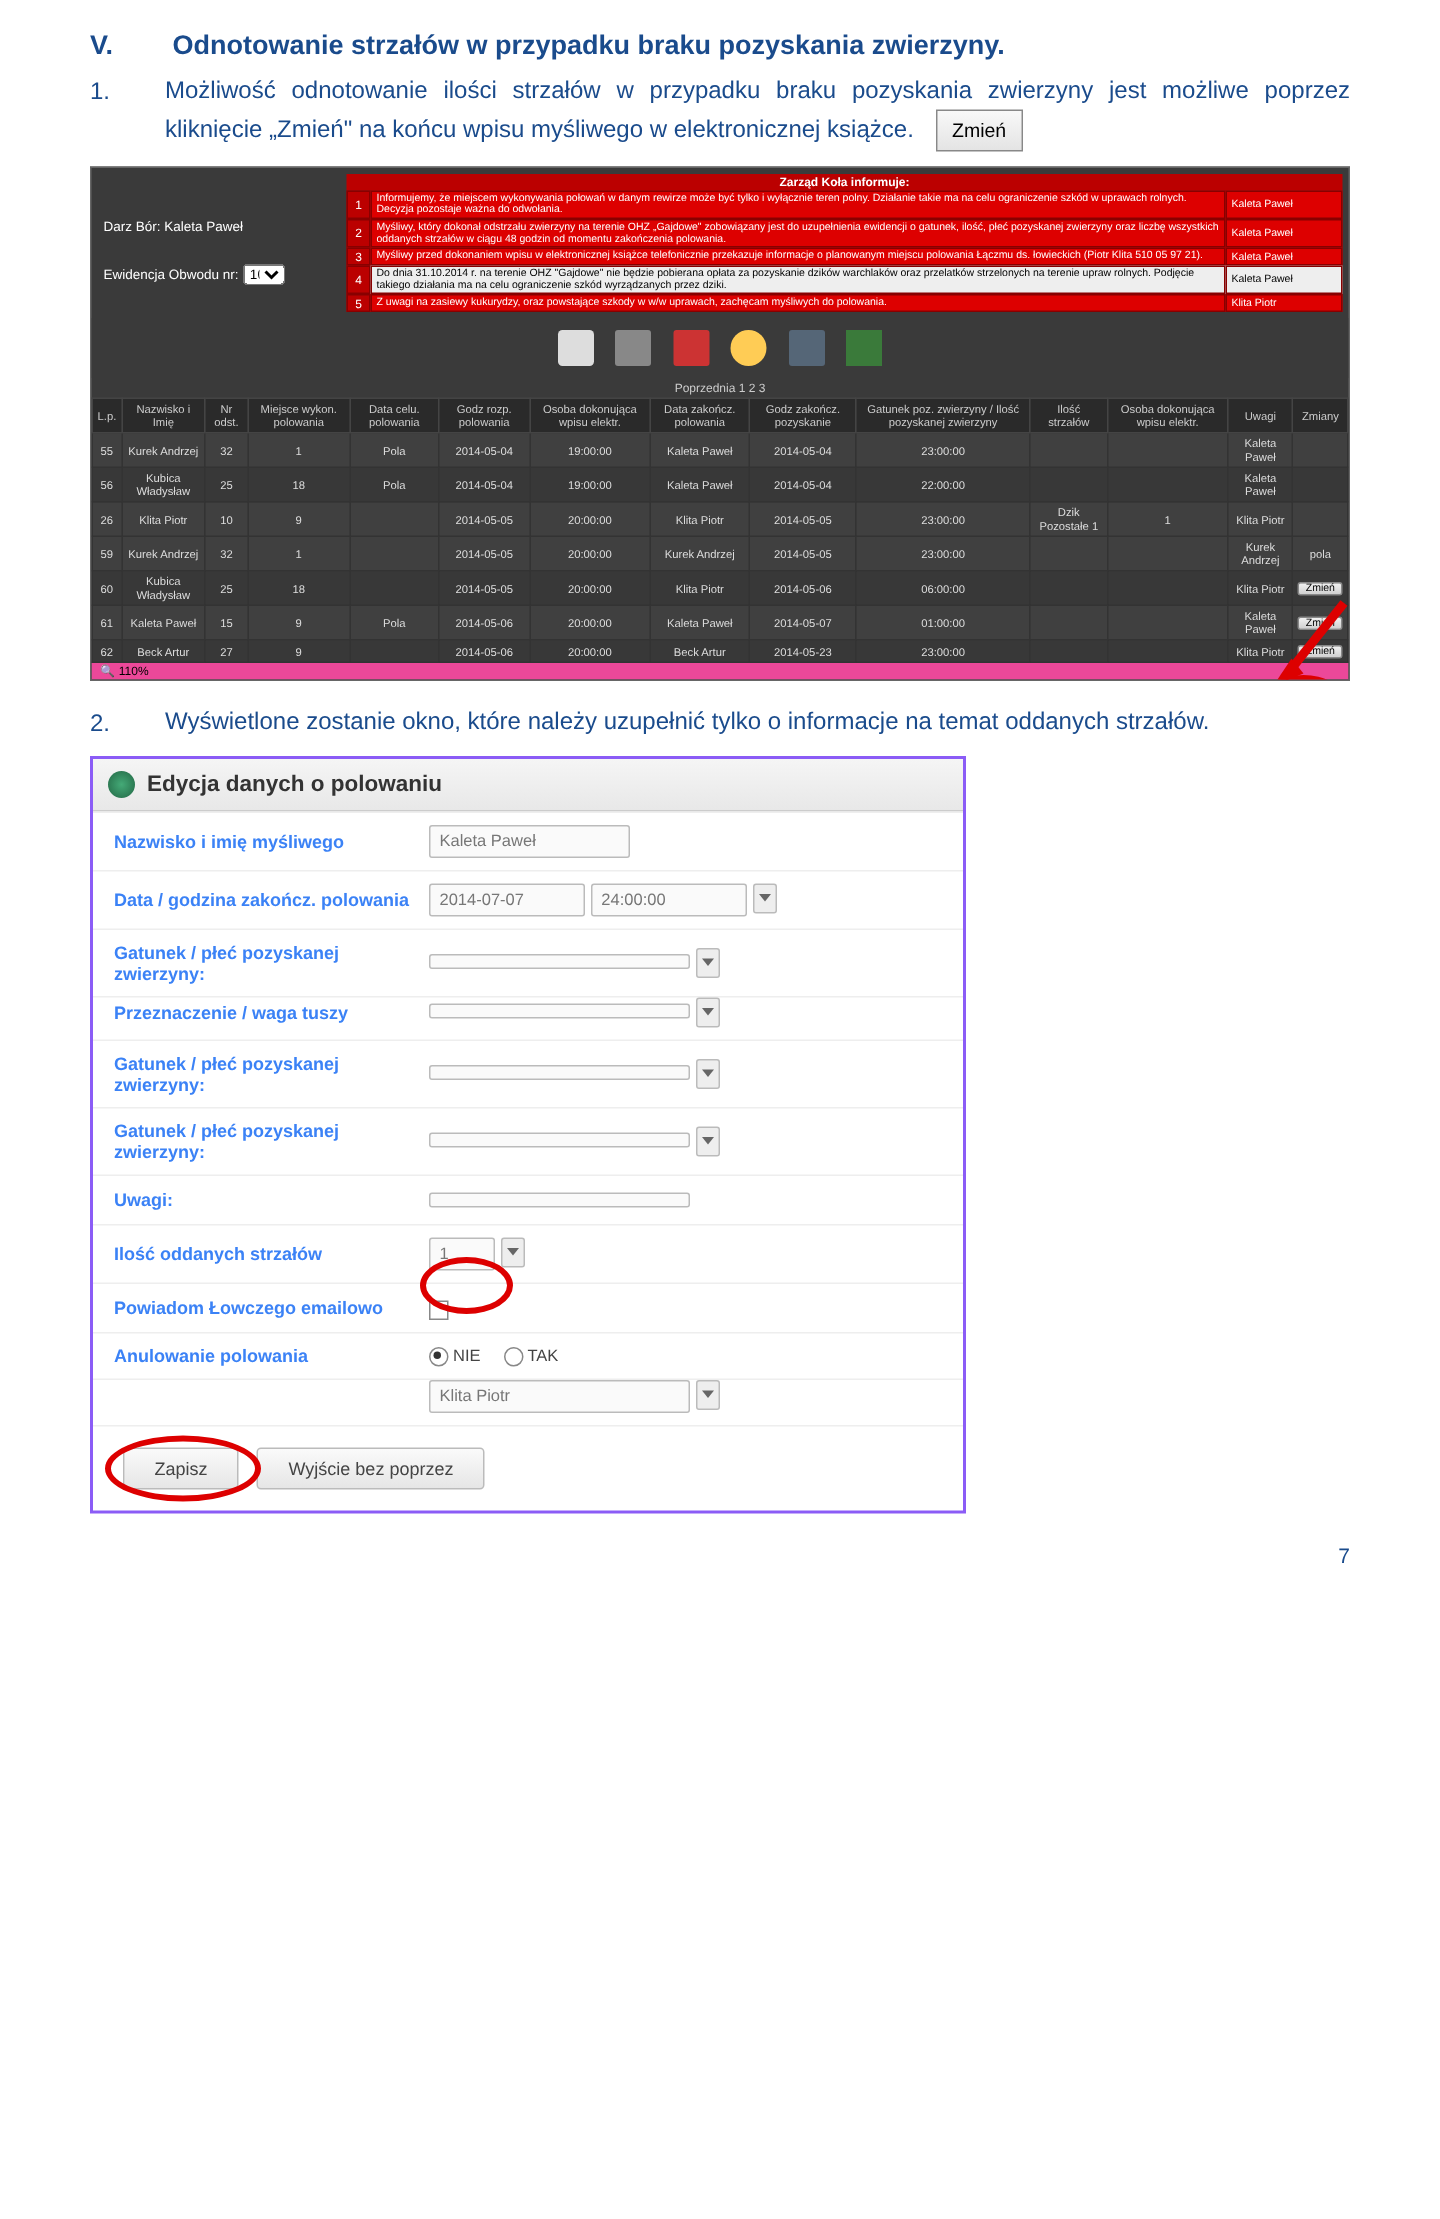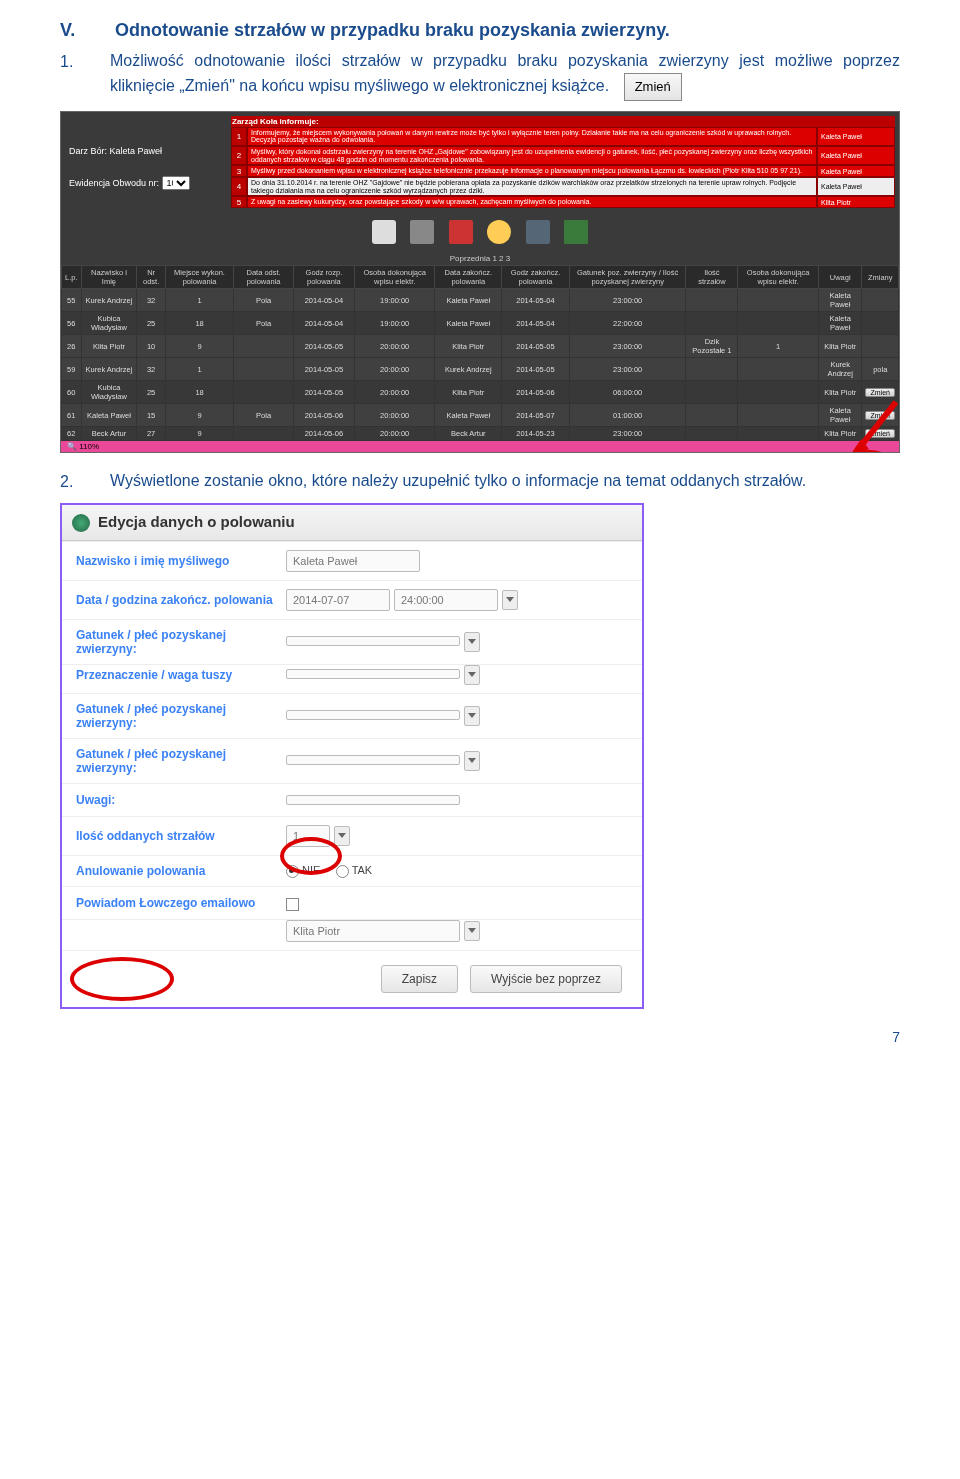--- a/index.html
+++ b/index.html
@@ -7,21 +7,21 @@
 .heading{font-size:18px;font-weight:bold;color:#1a4b8c;margin-bottom:12px}
 .v-label{display:inline-block;width:50px;vertical-align:top}
 .body-text{font-size:16px;color:#1a4b8c;line-height:1.5;text-align:justify;margin:6px 0 10px 50px}
 .btn-img{display:inline-block;border:1px solid #888;background:linear-gradient(#f8f8f8,#e4e4e4);padding:3px 10px;color:#000;font-size:13px;margin-left:10px}
 .screenshot1{border:1px solid #666;background:#3a3a3a;color:#fff;font-size:9px;margin:8px 0 20px 0;position:relative;overflow:hidden}
 .s1-top{display:flex}
 .s1-left{width:150px;padding:30px 8px 8px 8px}
 .s1-left div{margin:4px 0;font-size:9px}
 .s1-left select{font-size:9px;width:28px}
 .s1-notices{flex:1;padding:4px}
-.notice-header{background:#b00;text-align:left;font-size:8px;padding:1px;font-weight:bold}
+.notice-header{background:#b00;text-align:center;font-size:8px;padding:1px;font-weight:bold}
 .notice-row{display:flex}
 .notice-num{width:14px;background:#b00;border:1px solid #800;text-align:center;font-size:8px;display:flex;align-items:center;justify-content:center}
 .notice-text{flex:1;background:#d00;border:1px solid #800;font-size:7px;padding:1px 3px;line-height:1.1}
 .notice-text.white{background:#eee;color:#000}
 .notice-auth{width:70px;background:#d00;border:1px solid #800;font-size:7px;padding:1px 3px;display:flex;align-items:center}
 .notice-auth.white{background:#eee;color:#000}
 .toolbar{text-align:center;padding:8px;background:#3a3a3a}
 .toolbar span{display:inline-block;width:24px;height:24px;margin:0 6px;vertical-align:middle}
 .ico1{background:#ddd;border-radius:3px}
 .ico2{background:#888;border-radius:2px}
@@ -121,25 +121,25 @@
       <span class="ico6"></span>
     </div>
     <div class="pager">Poprzednia 1 2 3</div>
     <table class="grid">
       <thead>
           <tr id="grid-head">
             <th>L.p.</th>
             <th>Nazwisko i Imię</th>
             <th>Nr odst.</th>
             <th>Miejsce wykon. polowania</th>
-            <th>Data odst. polowania</th>
+            <th>Data celu. polowania</th>
             <th>Godz rozp. polowania</th>
             <th>Osoba dokonująca wpisu elektr.</th>
             <th>Data zakończ. polowania</th>
-            <th>Godz zakończ. polowania</th>
+            <th>Godz zakończ. pozyskanie</th>
             <th>Gatunek poz. zwierzyny / Ilość pozyskanej zwierzyny</th>
             <th>Ilość strzałów</th>
             <th>Osoba dokonująca wpisu elektr.</th>
             <th>Uwagi</th>
             <th>Zmiany</th>
           </tr>
         </thead>
       <tbody id="grid-body">
           <tr>
             <td>55</td>
@@ -306,34 +306,34 @@
         <div class="form-label">Uwagi:</div>
         <div class="form-field"><span class="inp w3"></span></div>
       </div>
 
     <div class="form-row">
         <div class="form-label">Ilość oddanych strzałów</div>
         <div class="form-field"><span class="inp w4">1</span> <span class="dd"></span></div>
       </div>
 
     <div class="form-row">
+        <div class="form-label">Powiadom Łowczego emailowo</div>
+        <div class="form-field"><span class="chk"></span></div>
+      </div>
+
+    <div class="form-row">
         <div class="form-label">Anulowanie polowania</div>
         <div class="form-field" style="font-size:11px;color:#444"><span class="radio on"></span><span>NIE</span> &nbsp;&nbsp;&nbsp; <span class="radio"></span><span>TAK</span></div>
-      </div>
-
-    <div class="form-row">
-        <div class="form-label">Powiadom Łowczego emailowo</div>
-        <div class="form-field"><span class="chk"></span></div>
       </div>
     <div class="form-row" style="padding-top:0">
         <div class="form-label"></div>
         <div class="form-field"><span class="inp w3">Klita Piotr</span> <span class="dd"></span></div>
       </div>
 
-    <div class="form-row" style="justify-content:flex-end;padding:14px">
+    <div class="form-row" style="justify-content:flex-start;padding:14px">
       <span class="btn2">Zapisz</span>
       <span class="btn2">Wyjście bez poprzez</span>
     </div>
 
     <div class="red-circle" style="width:54px;height:30px;left:218px;top:332px"></div>
     <div class="red-circle" style="width:96px;height:36px;left:8px;bottom:6px"></div>
   </div>
 
   <div class="pagenum">7</div>
 </div>

